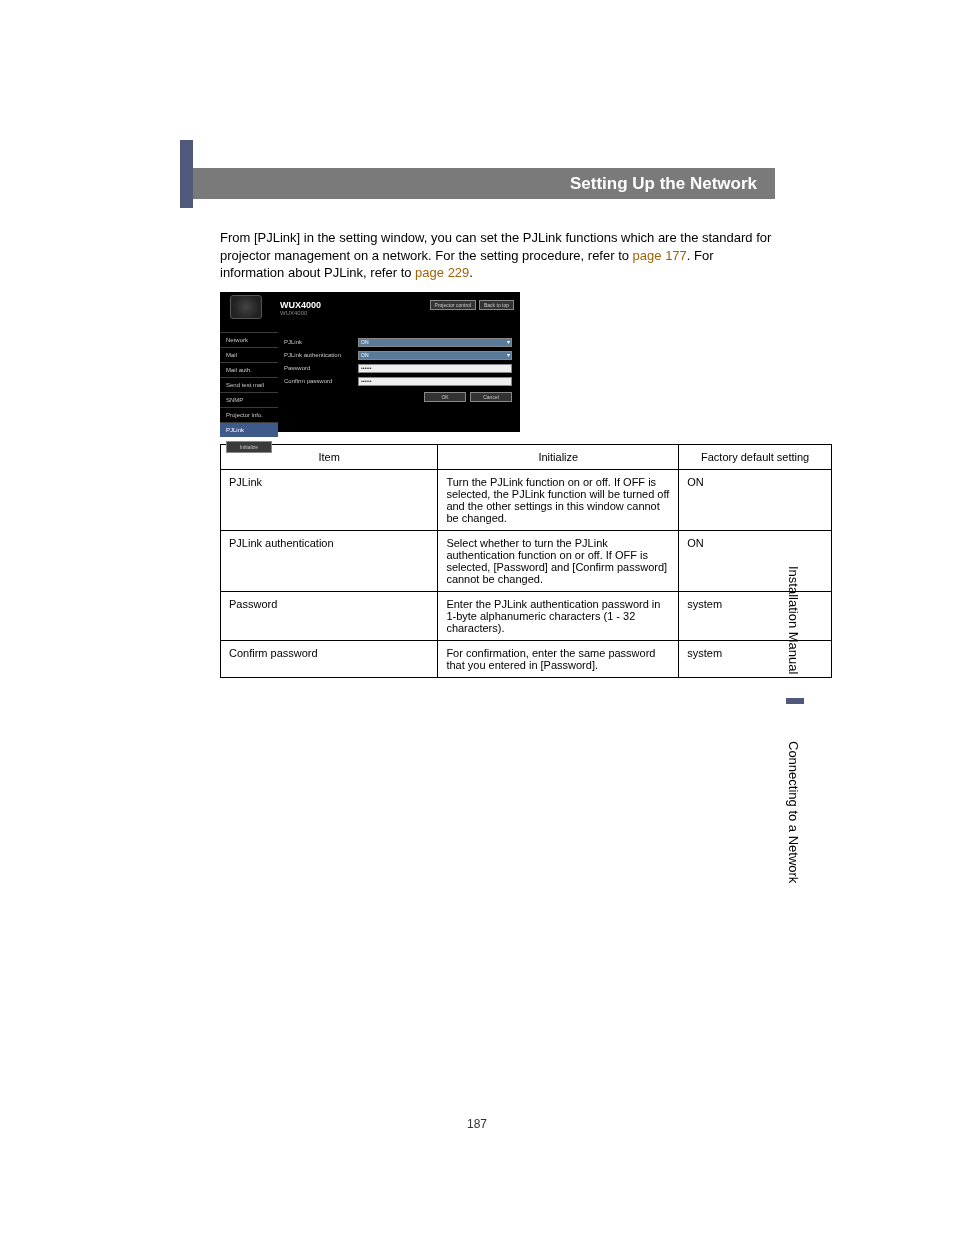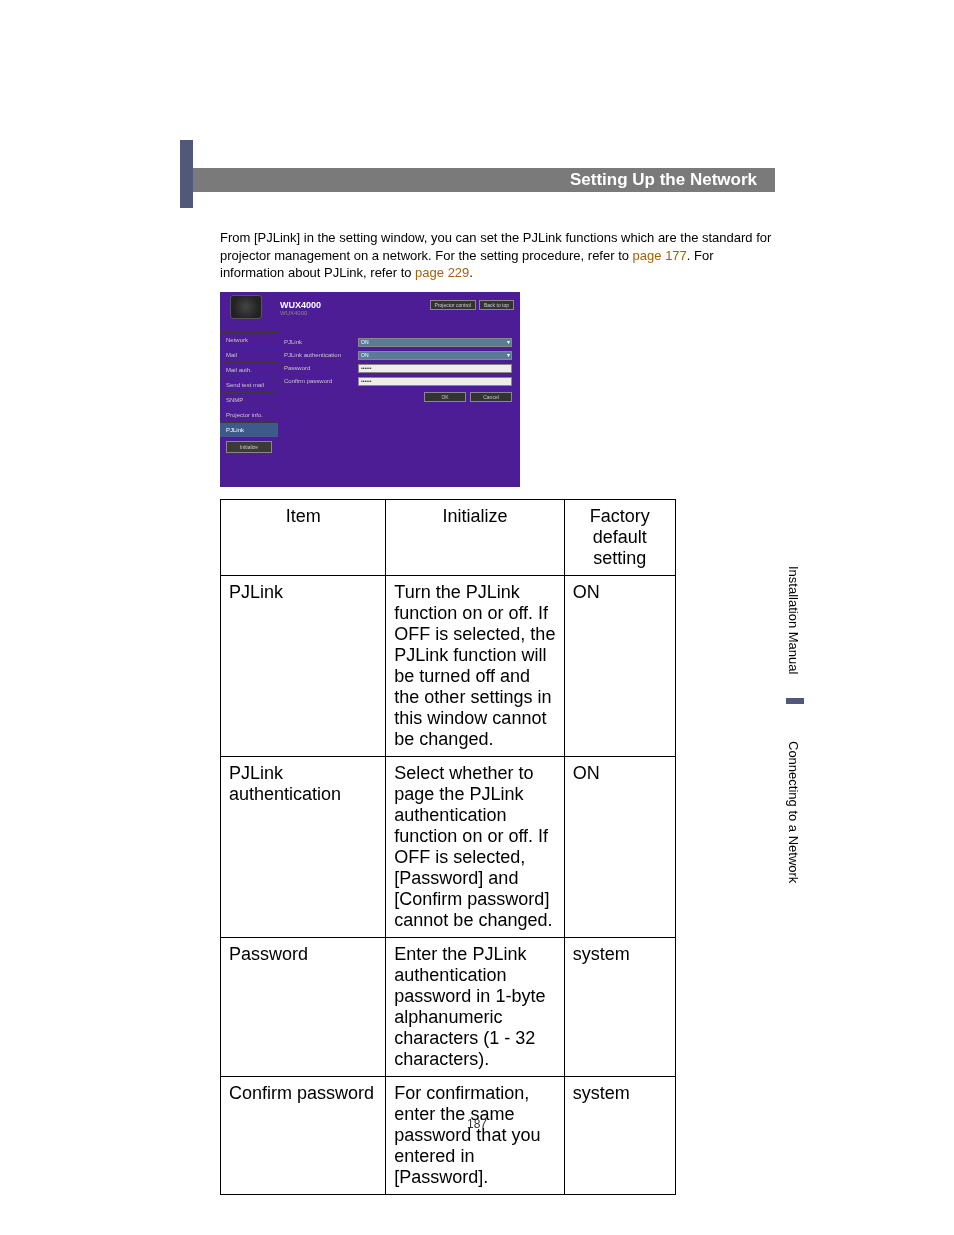--- a/index.html
+++ b/index.html
@@ -18,21 +18,21 @@
     width: 13px;
     height: 68px;
     background: #51597a;
     z-index: 3;
   }
   .header-bar {
     position: absolute;
     left: 180px;
     top: 168px;
     width: 595px;
-    height: 24px;
+    height: 31px;
     background: #7a7a7a;
     color: #fff;
     display: flex;
     align-items: center;
     justify-content: flex-end;
     padding-right: 18px;
     font-size: 17px;
     font-weight: bold;
   }
   .content {
@@ -50,22 +50,22 @@
     font-size: 13px;
     line-height: 1.35;
     padding-left: 40px;
     margin-top: 4px;
   }
   .link { color: #a16207; }
   .screenshot {
     margin-left: 40px;
     margin-top: 10px;
     width: 300px;
-    height: 195px;
-    background: #4c1d95;
+    height: 140px;
+    background: #000000;
     position: relative;
     font-size: 6px;
     color: #c8c8c8;
   }
   .shot-header {
     position: absolute;
     left: 60px;
     top: 8px;
     color: #ddd;
   }
@@ -168,23 +168,23 @@
     text-align: center;
     border: 1px solid #888;
     background: #333;
     font-size: 5px;
     padding: 1px 0;
   }
 
   .settings-table {
     margin-left: 40px;
     margin-top: 12px;
-    width: 456px;
+    width: 612px;
     border-collapse: collapse;
-    font-size: 18px;
+    font-size: 11px;
   }
   .settings-table th, .settings-table td {
     border: 1px solid #000;
     padding: 6px 8px;
     vertical-align: top;
     text-align: left;
     font-weight: normal;
   }
   .settings-table thead th {
     text-align: center;
@@ -296,21 +296,21 @@
       </tr>
     </thead>
     <tbody>
       <tr>
         <td>PJLink</td>
         <td>Turn the PJLink function on or off. If OFF is selected, the PJLink function will be turned off and the other settings in this window cannot be changed.</td>
         <td>ON</td>
       </tr>
       <tr>
         <td>PJLink authentication</td>
-        <td>Select whether to page the PJLink authentication function on or off. If OFF is selected, [Password] and [Confirm password] cannot be changed.</td>
+        <td>Select whether to turn the PJLink authentication function on or off. If OFF is selected, [Password] and [Confirm password] cannot be changed.</td>
         <td>ON</td>
       </tr>
       <tr>
         <td>Password</td>
         <td>Enter the PJLink authentication password in 1-byte alphanumeric characters (1 - 32 characters).</td>
         <td>system</td>
       </tr>
       <tr>
         <td>Confirm password</td>
         <td>For confirmation, enter the same password that you entered in [Password].</td>

